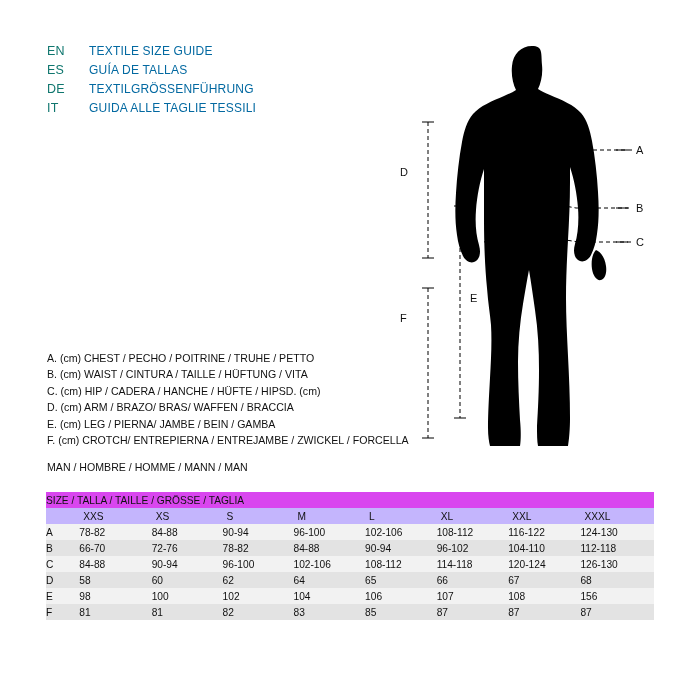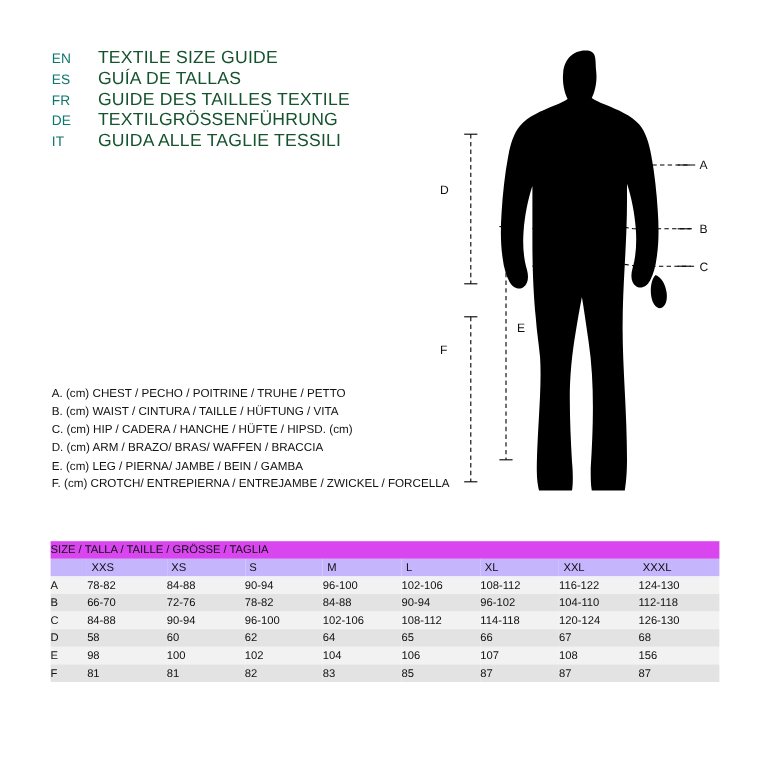--- a/index.html
+++ b/index.html
@@ -34,23 +34,23 @@
     align-items: baseline;
     height: 19px;
   }
   .lang-code {
     width: 42px;
     font-size: 12.5px;
     letter-spacing: 0.2px;
     color: #0f766e;
   }
   .lang-text {
-    font-size: 16px;
+    font-size: 12px;
     letter-spacing: 0.2px;
-    color: #14532d;
+    color: #0369a1;
   }
 
   
   .legend {
     position: absolute;
     left: 47px;
     top: 350px;
     width: 420px;
   }
   .legend-line {
@@ -127,42 +127,39 @@
   <div class="lang-block">
     <div class="lang-row">
       <span class="lang-code">EN</span>
       <span class="lang-text">TEXTILE SIZE GUIDE</span>
     </div>
     <div class="lang-row">
       <span class="lang-code">ES</span>
       <span class="lang-text">GUÍA DE TALLAS</span>
     </div>
     <div class="lang-row">
-      <span class="lang-code">FR</span>
-      <span class="lang-text">GUIDE DES TAILLES TEXTILE</span>
-    </div>
-    <div class="lang-row">
       <span class="lang-code">DE</span>
       <span class="lang-text">TEXTILGRÖSSENFÜHRUNG</span>
     </div>
     <div class="lang-row">
       <span class="lang-code">IT</span>
       <span class="lang-text">GUIDA ALLE TAGLIE TESSILI</span>
     </div>
   </div>
 
   <div class="legend">
     <div class="legend-line">A. (cm) CHEST / PECHO / POITRINE / TRUHE / PETTO</div>
     <div class="legend-line">B. (cm) WAIST / CINTURA / TAILLE / HÜFTUNG / VITA</div>
     <div class="legend-line">C. (cm) HIP / CADERA / HANCHE / HÜFTE / HIPSD. (cm)</div>
     <div class="legend-line">D. (cm) ARM / BRAZO/ BRAS/ WAFFEN / BRACCIA</div>
     <div class="legend-line">E. (cm) LEG / PIERNA/ JAMBE / BEIN / GAMBA</div>
     <div class="legend-line">F. (cm) CROTCH/ ENTREPIERNA / ENTREJAMBE / ZWICKEL / FORCELLA</div>
   </div>
 
+  <div class="legend-gender">MAN / HOMBRE / HOMME / MANN / MAN</div>
 
   <div class="figure-area">
     <svg class="figure-svg" width="300" height="430" viewBox="0 0 300 430" xmlns="http://www.w3.org/2000/svg">
 
       <g>
         <path fill="#000000" d="
           M152,16
           C141,16 133,24 132,36
           C131,45 133,54 136,60
           C133,62 129,64 124,66

